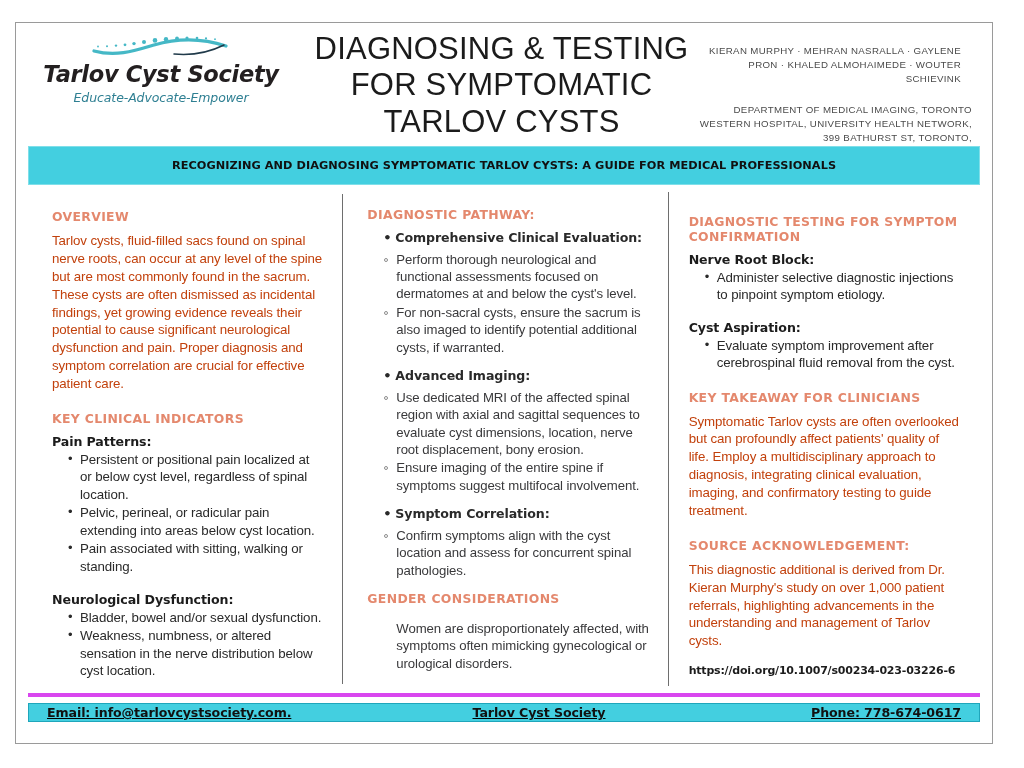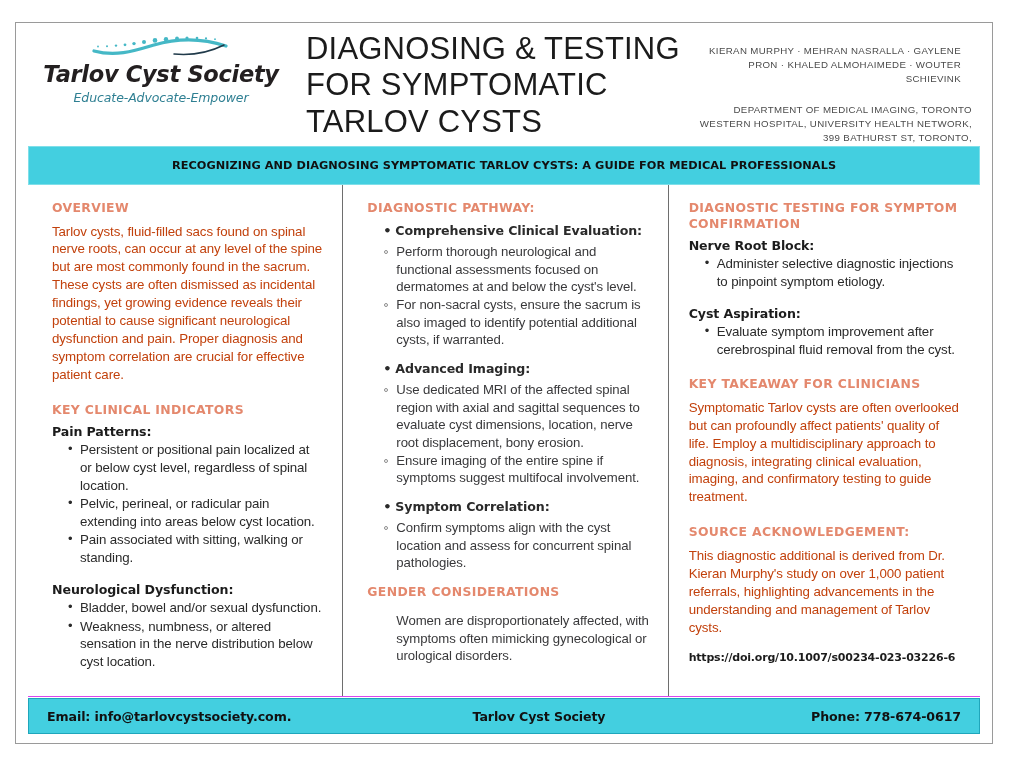--- a/index.html
+++ b/index.html
@@ -57,20 +57,21 @@
   .logo-tag {
     font-family: "DejaVu Sans", sans-serif;
     font-style: italic;
     font-size: 12.5px;
     color: #2e7f92;
     margin-top: 3px;
     letter-spacing: -0.1px;
   }
   .title-block {
     flex: 1;
+    text-align: center;
     padding-top: 8px;
   }
   .poster-title {
     font-family: "Liberation Sans", sans-serif;
     font-weight: 400;
     font-size: 31px;
     line-height: 1.17;
     color: #1b1b1b;
     letter-spacing: 0.2px;
     margin: 0;
@@ -113,22 +114,23 @@
     font-size: 11.3px;
     color: #111;
     letter-spacing: 0.05px;
   }
 
   
   .columns {
     display: flex;
     height: 512px;
     margin: 0 12px;
-    border-bottom: 1px solid #d946ef;
-    box-sizing: border-box;
+    border-bottom: 4px solid #d946ef;
+    box-sizing: border-box;
+    align-items: center;
   }
   .col {
     padding: 15px 18px 0 24px;
     box-sizing: border-box;
     overflow: hidden;
   }
   .col-left   { width: 316px; border-right: 1px solid #6e6e6e; }
   .col-mid    { width: 326px; border-right: 1px solid #6e6e6e; }
   .col-right  { width: 312px; padding-left: 20px; }
 
@@ -226,28 +228,29 @@
     font-weight: bold;
     font-size: 11px;
     line-height: 1.35;
     color: #1c1c1c;
     margin: 14px 0 0 0;
     letter-spacing: -0.2px;
   }
 
   
   .footer {
-    margin: 1px 12px 0 12px;
-    height: 36px;
+    margin: 6px 12px 0 12px;
+    height: 19px;
     background: #43cfe0;
     border: 1px solid #1fa6bb;
     box-sizing: border-box;
     display: flex;
     align-items: center;
     padding: 0 18px;
+    text-decoration: underline;
   }
   .footer span {
     font-family: "DejaVu Sans", sans-serif;
     font-weight: bold;
     font-size: 12.6px;
     color: #111;
     letter-spacing: -0.1px;
   }
   .footer .f-email { flex: none; width: 300px; text-align: left; }
   .footer .f-name  { flex: 1; text-align: center; }

